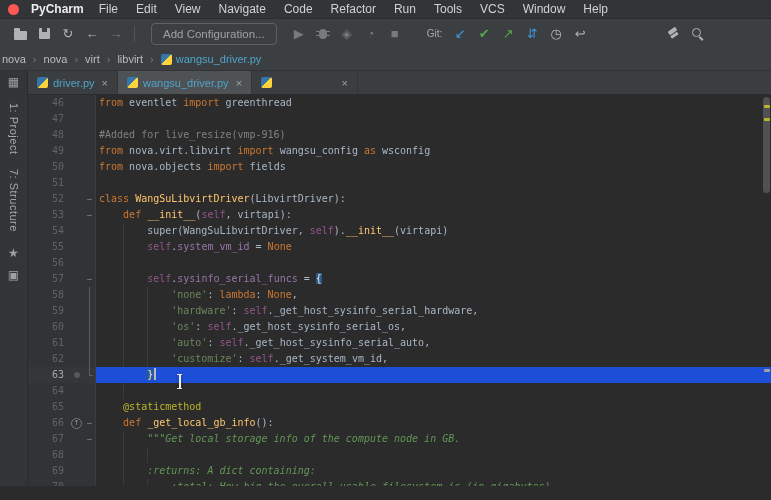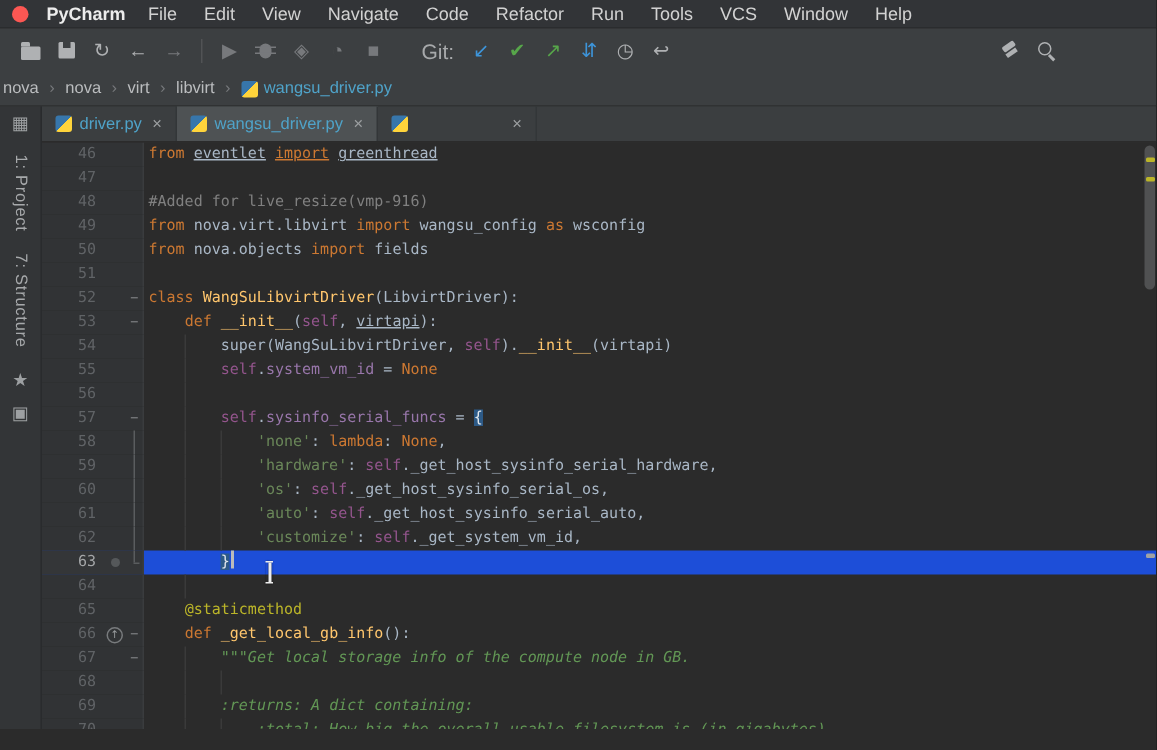--- a/index.html
+++ b/index.html
@@ -16,21 +16,21 @@
   .wtitle{position:absolute;right:86px;top:0;font-size:11.5px;line-height:14px;color:#BCBEC0;}
   
   .toolbar{height:29px;background:#3C3F41;display:flex;align-items:center;padding:0 8px;box-sizing:border-box;}
   .tgroup{display:flex;align-items:center;}
   .tbtn{min-width:24px;height:22px;display:inline-flex;align-items:center;justify-content:center;
         font-size:13px;color:#AFB1B3;border-radius:3px;}
   .tbtn.dim{color:#77797C;}
   .tsep{width:1px;height:16px;background:#515355;margin:0 6px;}
   .addconfig{height:20px;line-height:20px;border:1px solid #5E6163;border-radius:4px;color:#9EA1A3;
              font-size:11.5px;padding:0 11px;margin:0 10px;white-space:nowrap;}
-  .gitlabel{color:#A7A9AB;font-size:14px;margin:0 6px 0 20px;}
+  .gitlabel{color:#A7A9AB;font-size:10px;margin:0 6px 0 20px;}
   .spacer{flex:1;}
   .rightpad{margin-right:54px;}
   
   .i-folder{position:relative;width:13px;height:9px;background:#AFB1B3;border-radius:1px;margin-top:3px;display:block;}
   .i-folder::before{content:"";position:absolute;top:-3px;left:0;width:6px;height:3px;background:#AFB1B3;border-radius:1px 1px 0 0;}
   .i-save{position:relative;width:11px;height:11px;background:#AFB1B3;border-radius:1px;display:block;}
   .i-save::before{content:"";position:absolute;top:0;left:3px;width:5px;height:4px;background:#3C3F41;}
   .i-bug{position:relative;width:8px;height:10px;background:#77797C;border-radius:4px;display:block;}
   .i-bug::before{content:"";position:absolute;left:-3px;right:-3px;top:2px;border-top:1px solid #77797C;box-shadow:0 4px 0 #77797C;}
   .i-hammer{position:relative;width:15px;height:15px;display:block;}
@@ -72,21 +72,21 @@
   .f-end::before{content:"";position:absolute;left:5px;top:0;height:8px;border-left:1px solid #5A5D5F;}
   .f-end::after{content:"";position:absolute;left:5px;top:8px;width:4px;border-top:1px solid #5A5D5F;}
   .gdot{position:absolute;left:4px;top:5px;width:6px;height:6px;border-radius:50%;background:#55585A;}
   .govr{position:absolute;left:1px;top:3px;width:9px;height:9px;border:1px solid #787B7D;border-radius:50%;
         color:#9A9D9F;font-size:7px;line-height:9px;text-align:center;font-style:normal;font-family:"DejaVu Sans",sans-serif;}
   .code{position:relative;flex:1;white-space:pre;padding-left:3px;color:#A9B7C6;}
   .guide{position:absolute;top:0;bottom:0;width:1px;background:#3A3A3A;}
   
   .kw{color:#CC7832;} .str{color:#6A8759;} .com{color:#808080;} .doc{color:#629755;font-style:italic;}
   .self{color:#94558D;} .attr{color:#9876AA;} .fn{color:#FFC66D;} .dec{color:#BBB529;} .def{color:#A9B7C6;}
-  .ul{text-decoration:underline;}
+  .ul{}
   .brace{background:#2D5A87;color:#E0E6EB;}
   .caret{display:inline-block;width:1.5px;height:12px;background:#BBBBBB;vertical-align:-2px;margin-left:1px;}
   
   .vthumb{position:absolute;right:1px;width:7px;background:rgba(164,168,172,.3);border-radius:4px;}
   .smark{position:absolute;right:1px;width:6px;height:3px;border-radius:1px;}
   
   .ibeam{position:absolute;width:7px;height:15px;z-index:9;}
   .ibeam::before{content:"";position:absolute;left:3px;top:1px;bottom:1px;width:1.5px;background:#ECECEC;box-shadow:0 0 1px rgba(0,0,0,.8);}
   .ibeam::after{content:"";position:absolute;left:1px;right:1px;top:0;height:13px;border-top:1.5px solid #ECECEC;
                 border-bottom:1.5px solid #ECECEC;box-shadow:0 0 1px rgba(0,0,0,.6);}
@@ -121,20 +121,21 @@
           <i class="i-folder"></i>
         </span>
         <span class="tbtn">
           <i class="i-save"></i>
         </span>
         <span class="tbtn">↻</span>
         <span class="tbtn">←</span>
         <span class="tbtn dim">→</span>
       </span>
     <span class="tsep"></span>
+    <span class="addconfig">Add Configuration...</span>
     <span class="tgroup">
         <span class="tbtn dim">▶</span>
         <span class="tbtn dim">
           <i class="i-bug"></i>
         </span>
         <span class="tbtn dim">◈</span>
         <span class="tbtn dim">◔</span>
         <span class="tbtn dim">■</span>
       </span>
     <span class="gitlabel">Git:</span>

